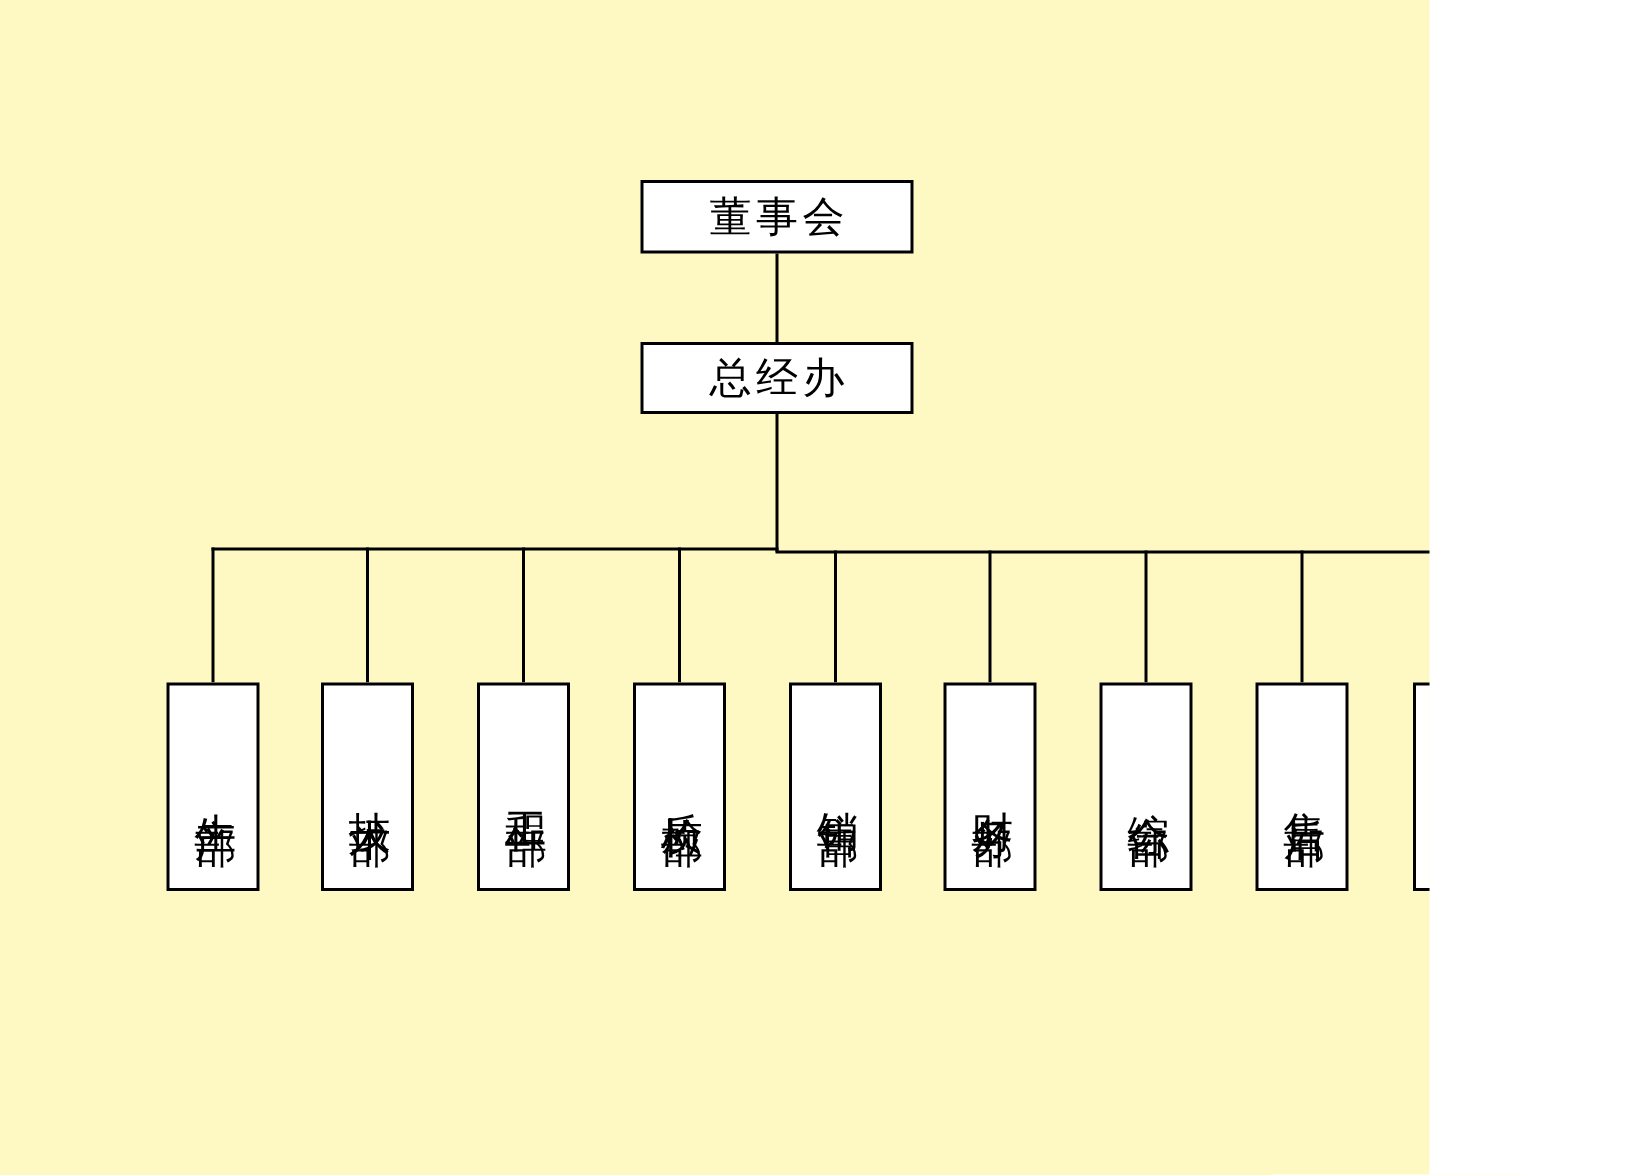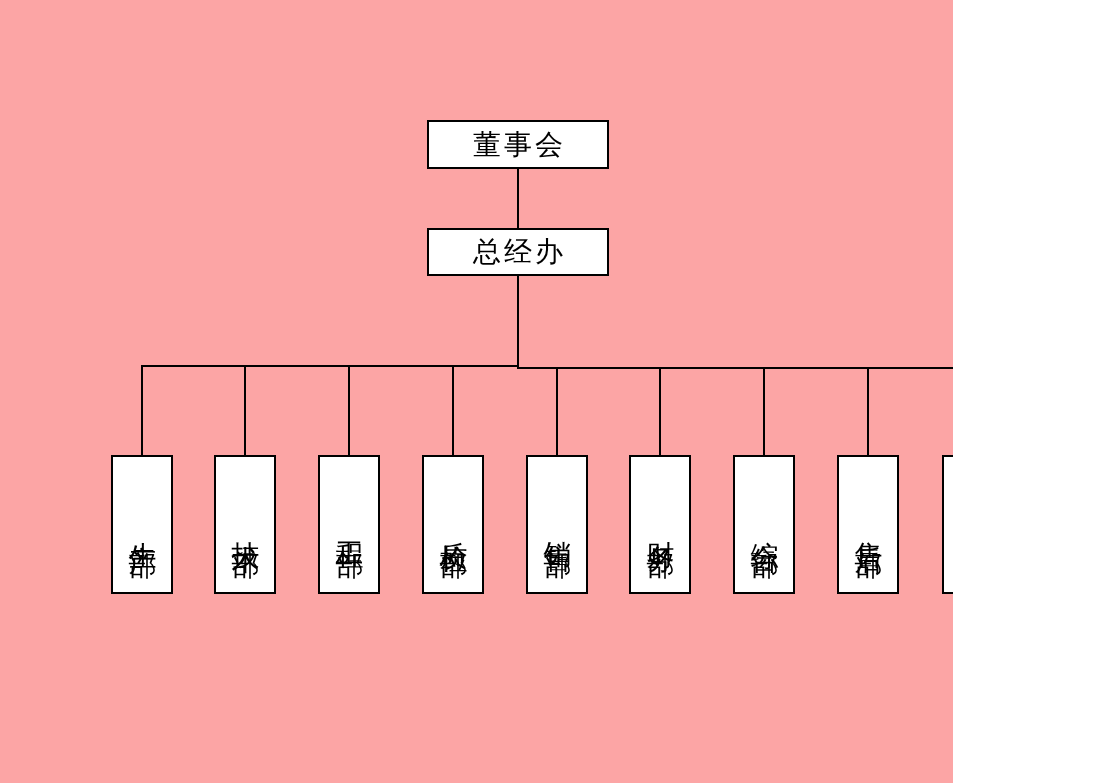--- a/index.html
+++ b/index.html
@@ -4,21 +4,21 @@
 <style>
   html, body {
     margin: 0;
     padding: 0;
     background: #ffffff;
   }
   .canvas {
     position: relative;
     width: 953px;
     height: 783px;
-    background: #fca5a5;
+    background: #fef9c3;
     overflow: hidden;
     font-family: "Liberation Serif", "DejaVu Serif", serif;
     color: #000000;
   }
   .org-box {
     position: absolute;
     box-sizing: border-box;
     border: 2px solid #000000;
     background: #ffffff;
     display: flex;

